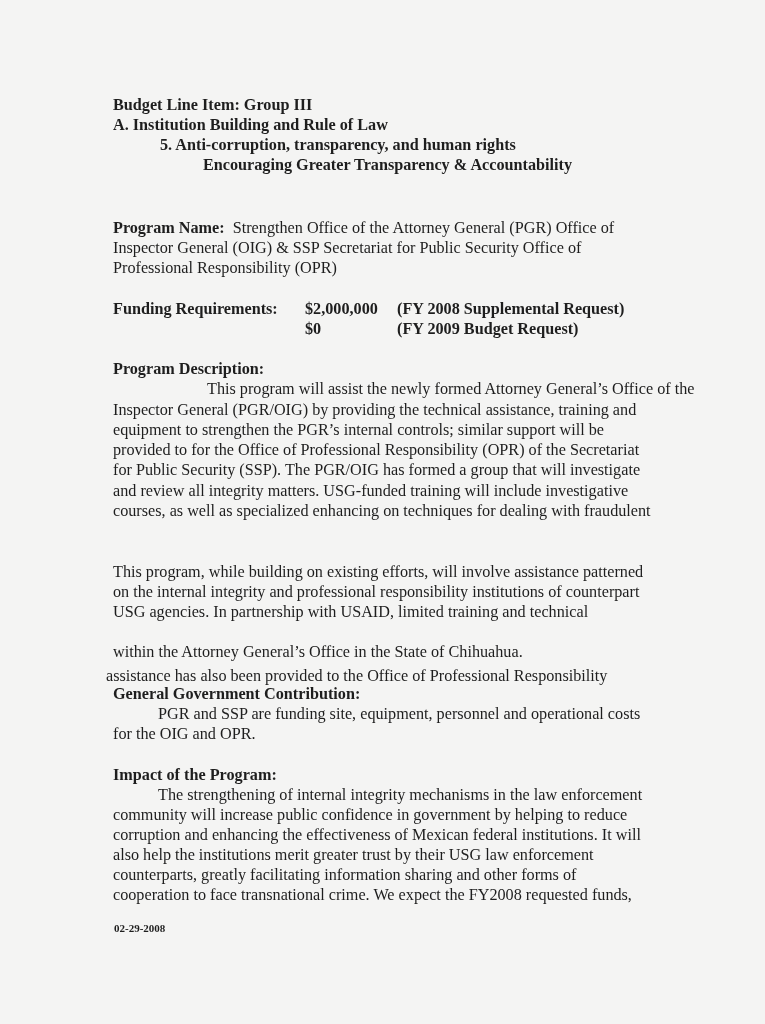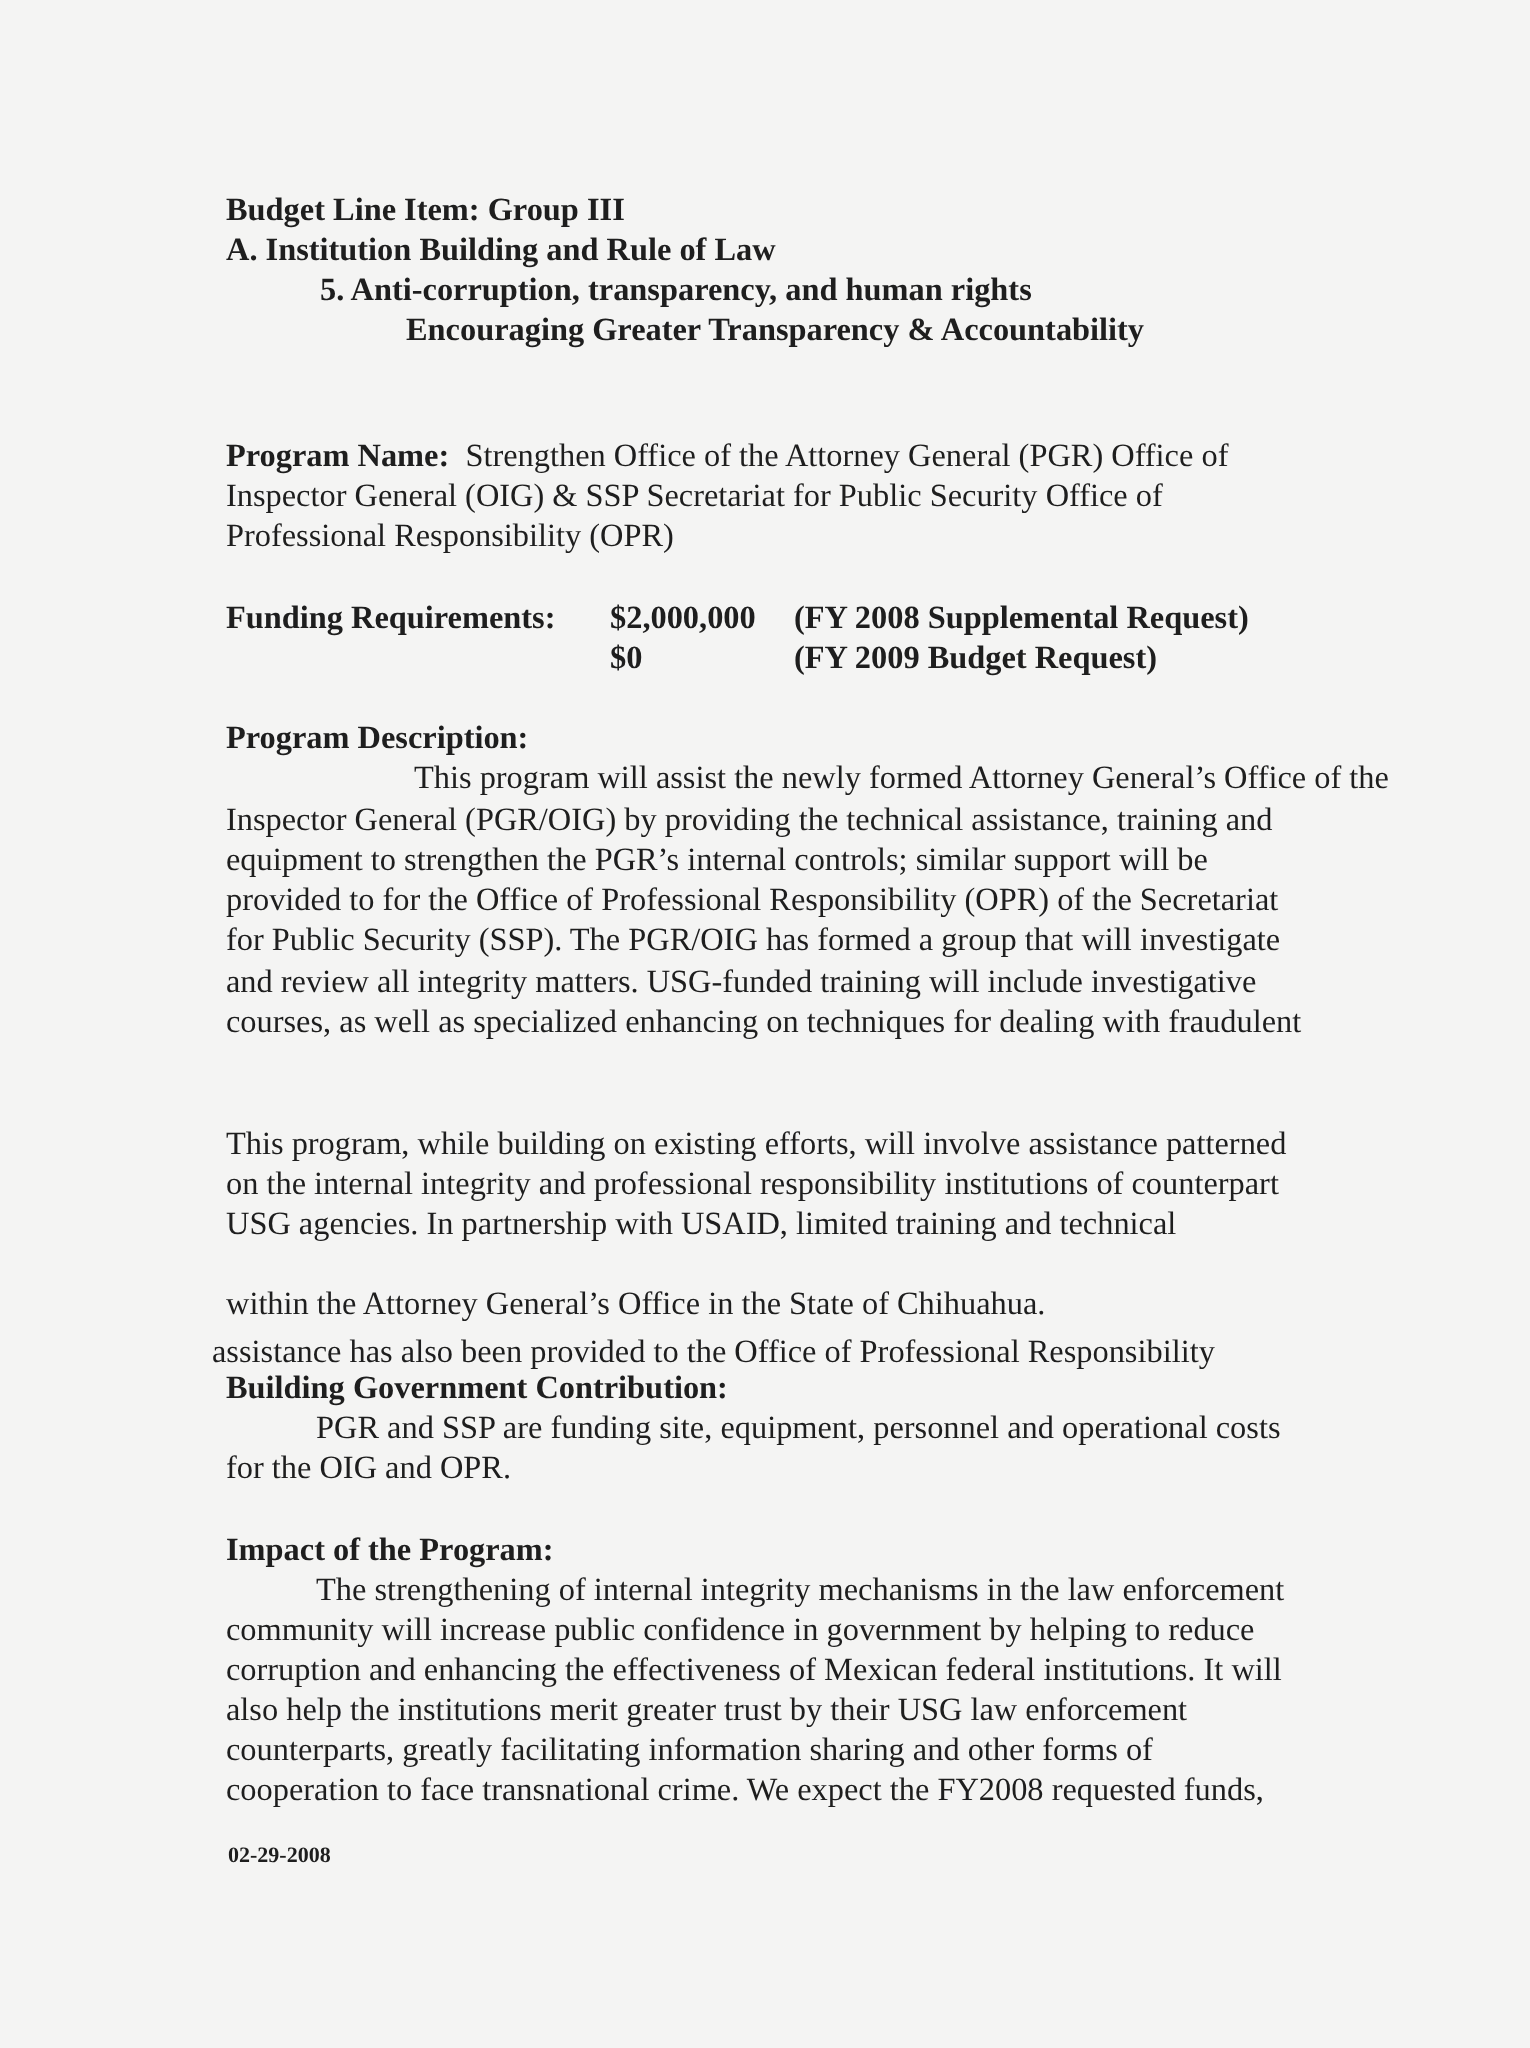--- a/index.html
+++ b/index.html
@@ -49,21 +49,21 @@
   <div class="line" style="left:113px; top:460px;">for Public Security (SSP).   The PGR/OIG has formed a group that will investigate</div>
   <div class="line" style="left:113px; top:481px;">and review all integrity matters. USG-funded training will include investigative</div>
   <div class="line" style="left:113px; top:501px;">courses, as well as specialized enhancing on techniques for dealing with fraudulent</div>
 
   <div class="line" style="left:113px; top:562px;">This program, while building on existing efforts, will involve assistance patterned</div>
   <div class="line" style="left:113px; top:582px;text-align:right;">on the internal integrity and professional responsibility institutions of counterpart</div>
   <div class="line" style="left:113px; top:602px;">USG agencies.  In partnership with USAID, limited training and technical</div>
   <div class="line" style="left:106px; top:622px;margin-top:44px;">assistance has also been provided to the Office of Professional Responsibility</div>
   <div class="line" style="left:113px; top:642px;">within the Attorney General’s Office in the State of Chihuahua.</div>
 
-  <div class="line b" style="left:113px; top:684px;">Building Government Contribution:</div>
+  <div class="line b" style="left:113px; top:684px;">General Government Contribution:</div>
   <div class="line" style="left:158px; top:704px;">PGR and SSP are funding site, equipment, personnel and operational costs</div>
   <div class="line" style="left:113px; top:724px;">for the OIG and OPR.</div>
 
   <div class="line b" style="left:113px; top:765px;">Impact of the Program:</div>
   <div class="line" style="left:158px; top:785px;">The strengthening of internal integrity mechanisms in the law enforcement</div>
   <div class="line" style="left:113px; top:805px;">community will increase public confidence in government by helping to reduce</div>
   <div class="line" style="left:113px; top:825px;">corruption and enhancing the effectiveness of Mexican federal institutions.  It will</div>
   <div class="line" style="left:113px; top:845px;">also help the institutions merit greater trust by their USG law enforcement</div>
   <div class="line" style="left:113px; top:865px;">counterparts, greatly facilitating information sharing and other forms of</div>
   <div class="line" style="left:113px; top:885px;">cooperation to face transnational crime.   We expect the FY2008 requested funds,</div>

